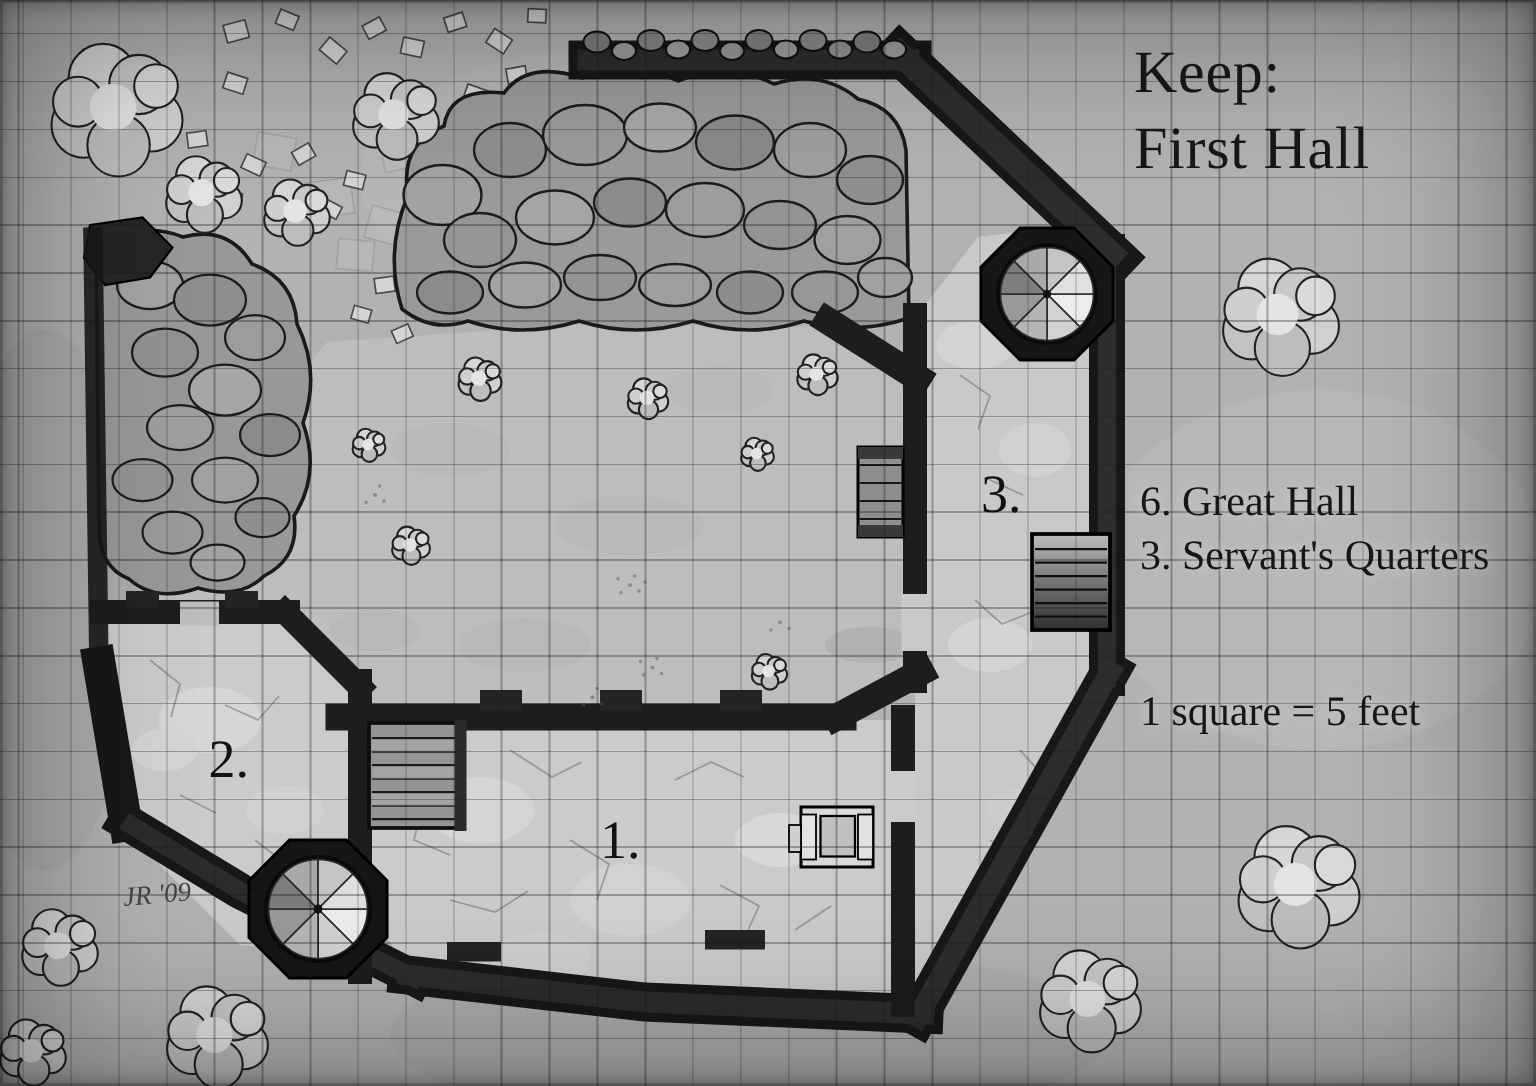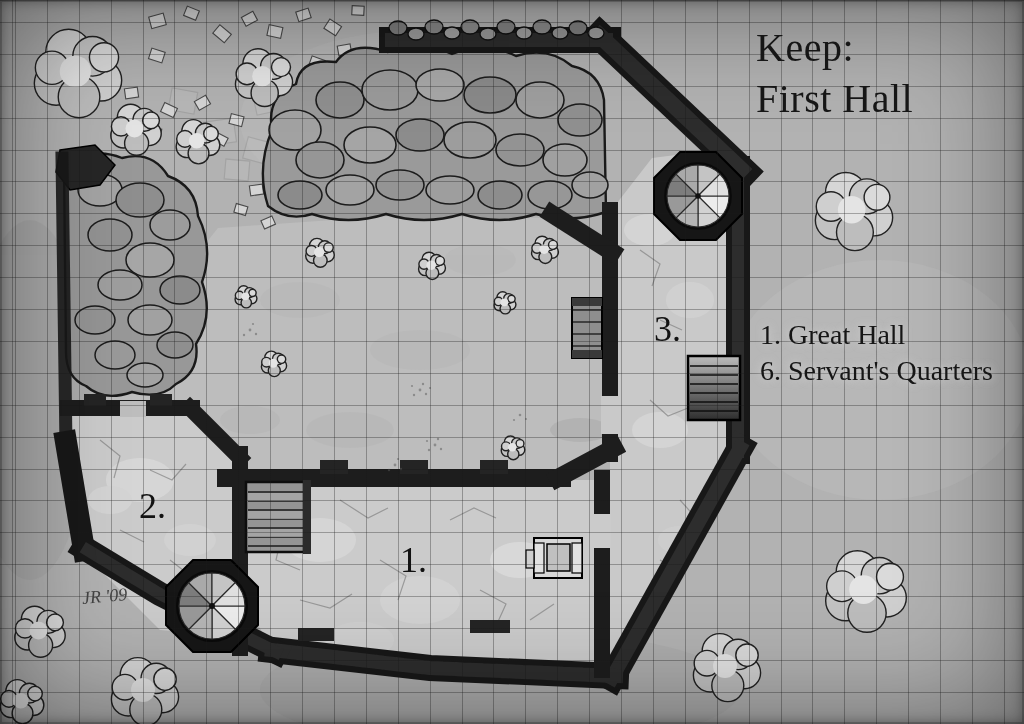--- a/index.html
+++ b/index.html
@@ -378,24 +378,25 @@
 
 <div id="grid" class="overlay"></div>
 <div id="vignette" class="overlay"></div>
 
 <div id="map-title" class="txt">
   <div>Keep:</div>
   <div>First Hall</div>
 </div>
 
 <div id="legend" class="txt">
-  <div>1. Great Hall</div>
-  <div>6. Servant's Quarters</div>
+  <div>6. Great Hall</div>
+  <div>3. Servant's Quarters</div>
 </div>
 
+<div id="scale-note" class="txt">1 square = 5 feet</div>
 
 <div id="marker-1" class="marker">1.</div>
 <div id="marker-2" class="marker">2.</div>
 <div id="marker-3" class="marker">3.</div>
 
 <div id="signature" class="txt">JR '09</div>
 
 </div>
 
 </body></html>

